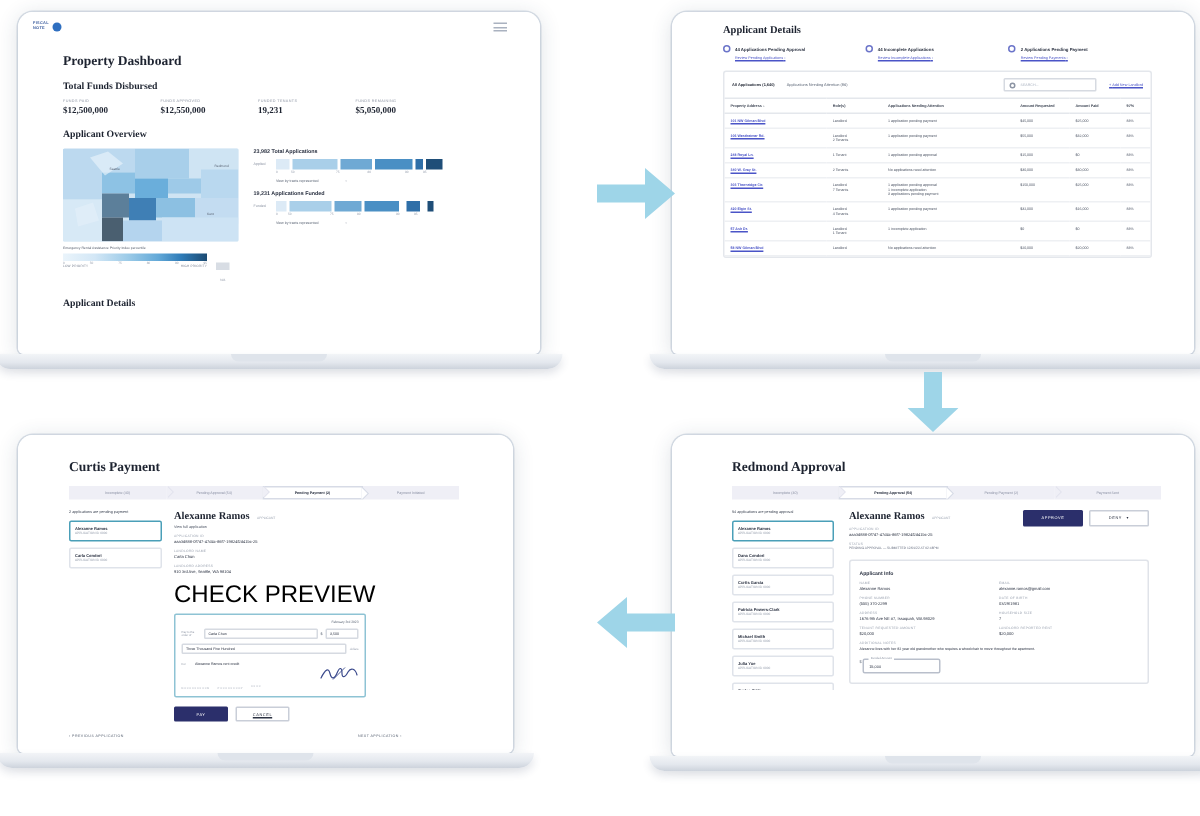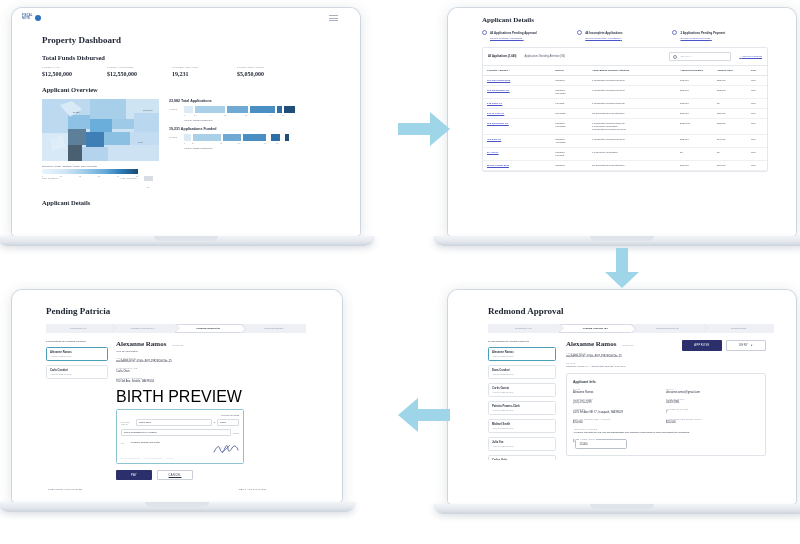--- a/index.html
+++ b/index.html
@@ -502,21 +502,21 @@
       </div>
     </div>
     <div class="base">
         <div class="notch"></div>
       </div>
   </div>
 
   <div class="laptop" id="lap3">
     <div class="screen">
       <div class="app">
-        <h1 class="page-title">Pending Patricia</h1>
+        <h1 class="page-title">Curtis Payment</h1>
 
         <div class="stepper">
           <div class="step">
               <span>Incomplete (40)</span>
               <span class="arrowout"></span>
               <span class="arrowtip" style="border-left-color:#efeff6"></span>
             </div>
           <div class="step">
               <span>Pending Approval (54)</span>
               <span class="arrowout"></span>
@@ -558,21 +558,21 @@
             </div>
             <div class="fld">
               <div class="fl">LANDLORD NAME</div>
               <div class="fv">Carla Chun</div>
             </div>
             <div class="fld">
               <div class="fl">LANDLORD ADDRESS</div>
               <div class="fv">910 3rd Ave, Seattle, WA 98104</div>
             </div>
 
-            <div class="fl" style="margin-top:5px">BIRTH PREVIEW</div>
+            <div class="fl" style="margin-top:5px">CHECK PREVIEW</div>
             <div class="check">
               <div class="cdate">February 3rd 2023</div>
               <div class="crow">
                 <span class="ctag">Pay to the order of</span>
                 <span class="cin" style="flex:1">Carla Chun</span>
                 <span style="font-size:2.4px;color:#5a6474">$</span>
                 <span class="cin" style="width:22px">3,500</span>
               </div>
               <div class="crow">
                 <span class="cin" style="flex:1">Three Thousand Five Hundred</span>

